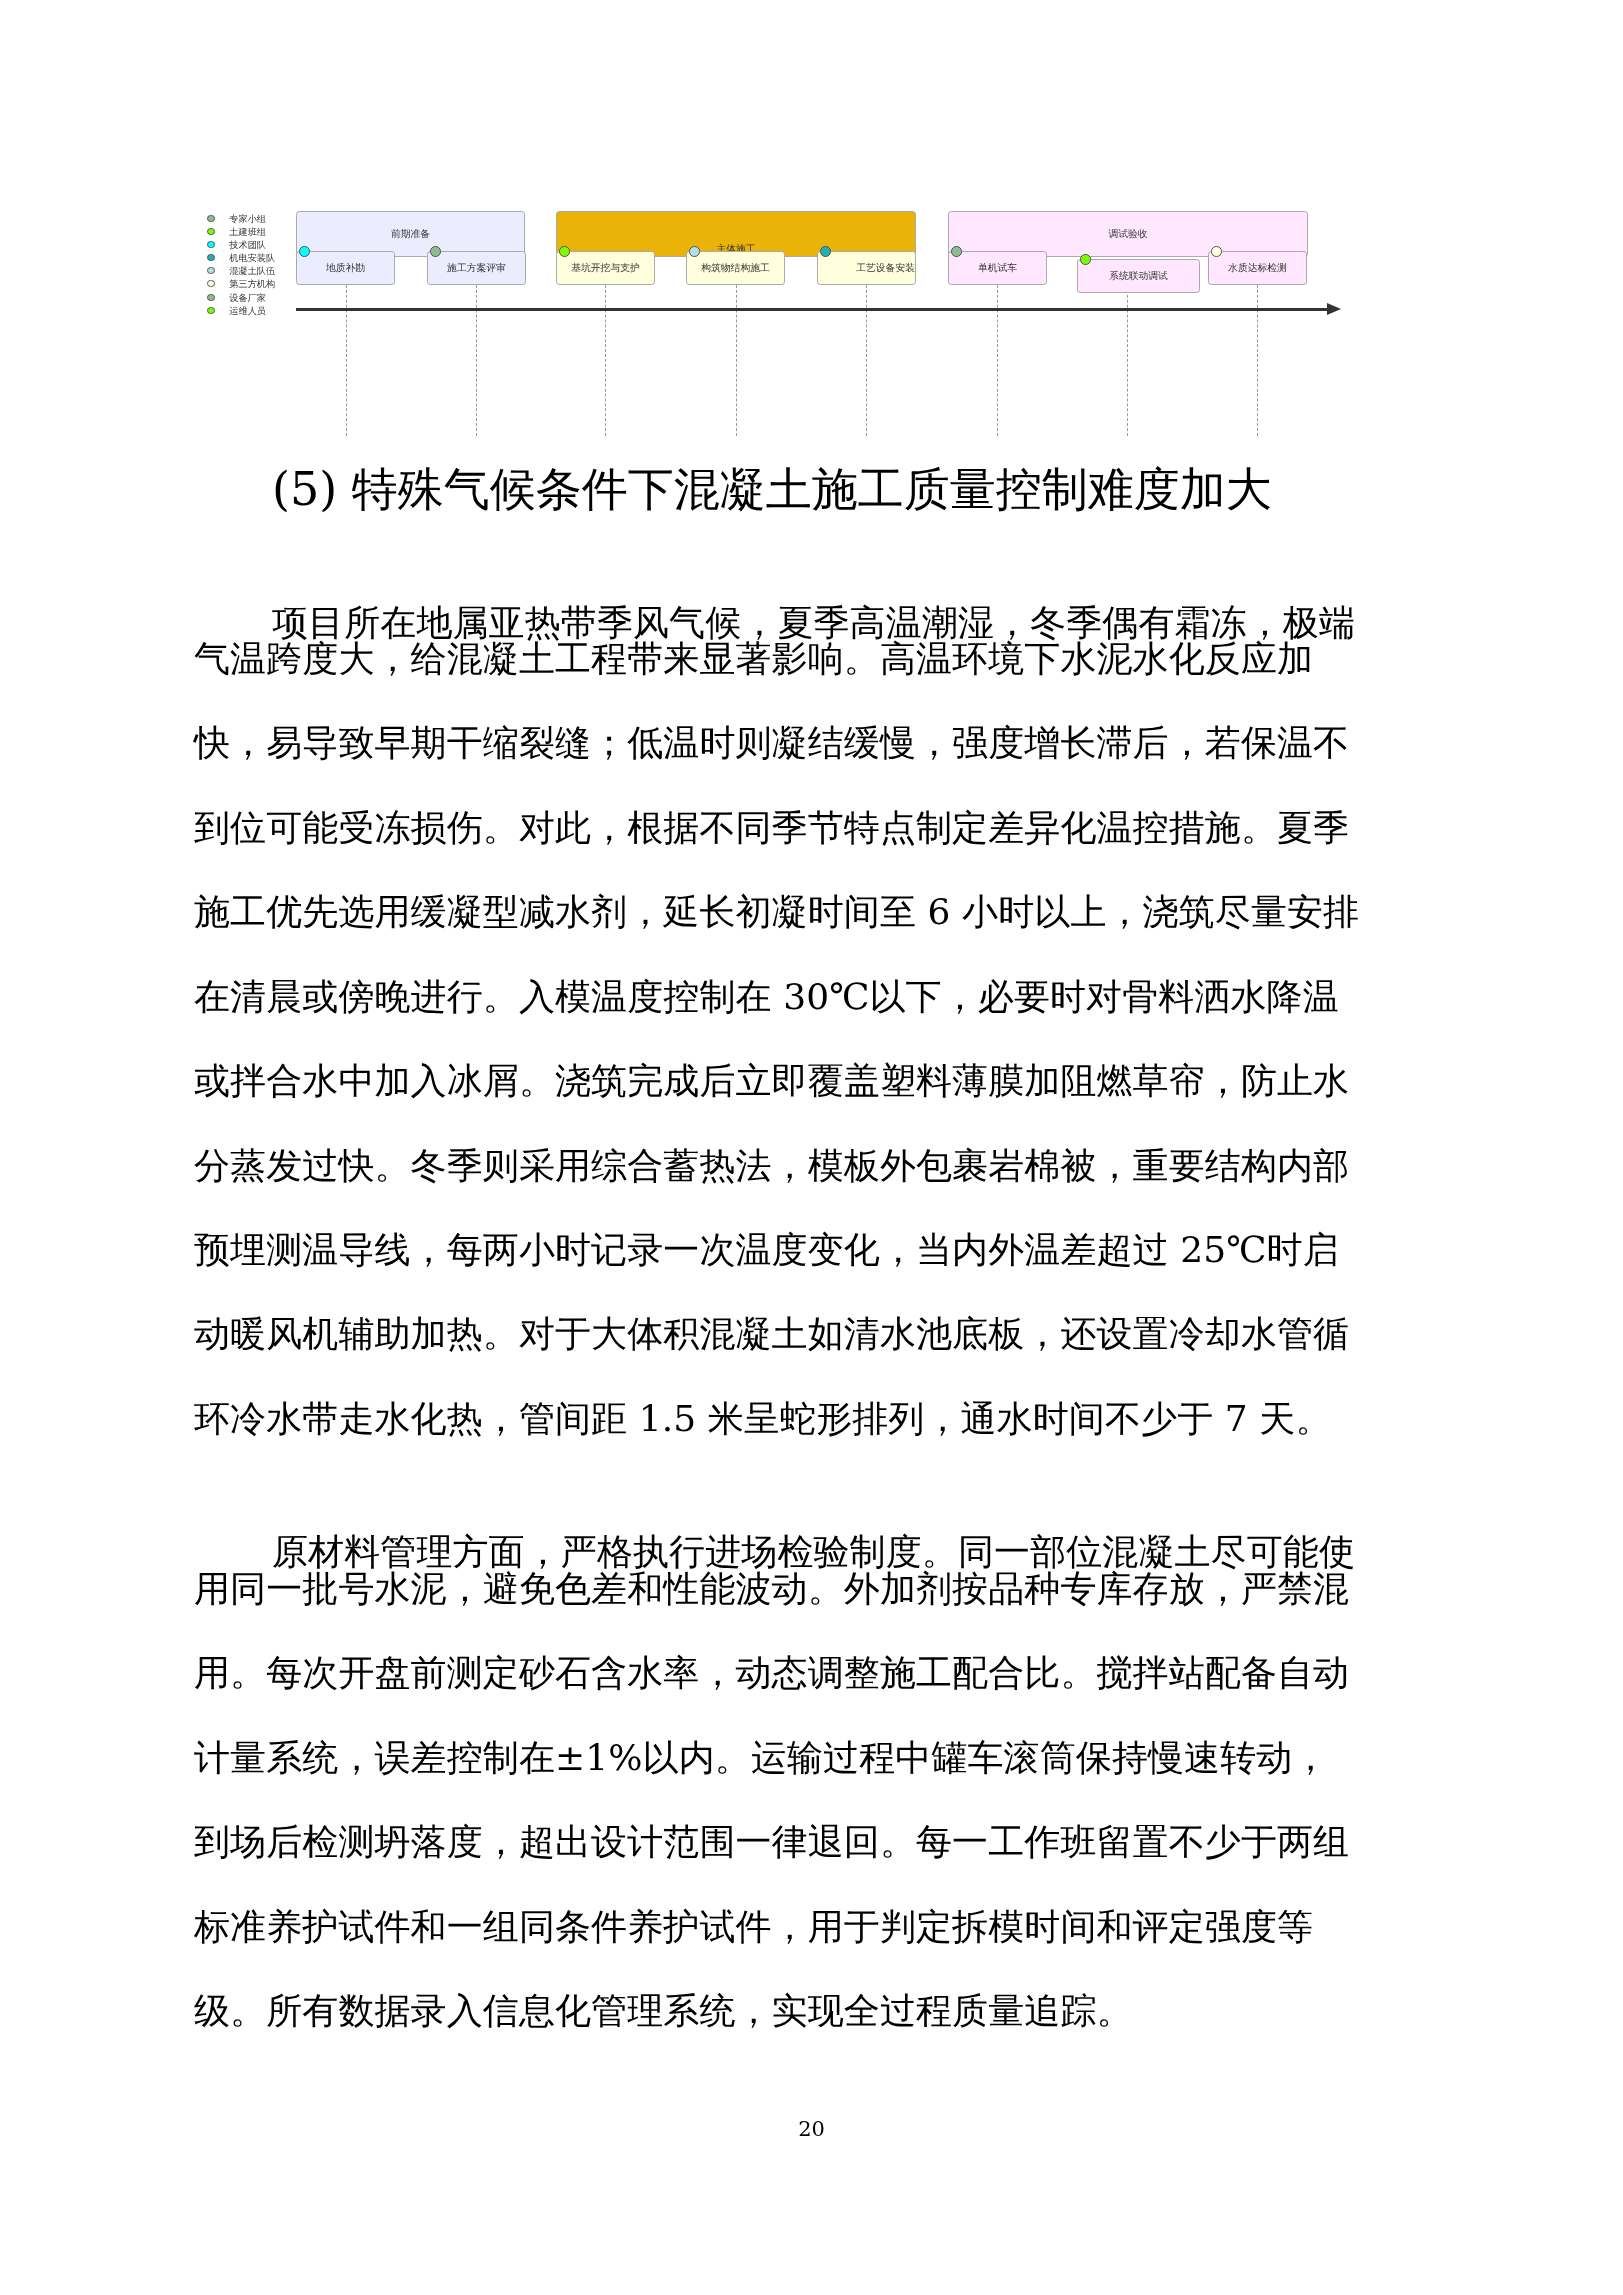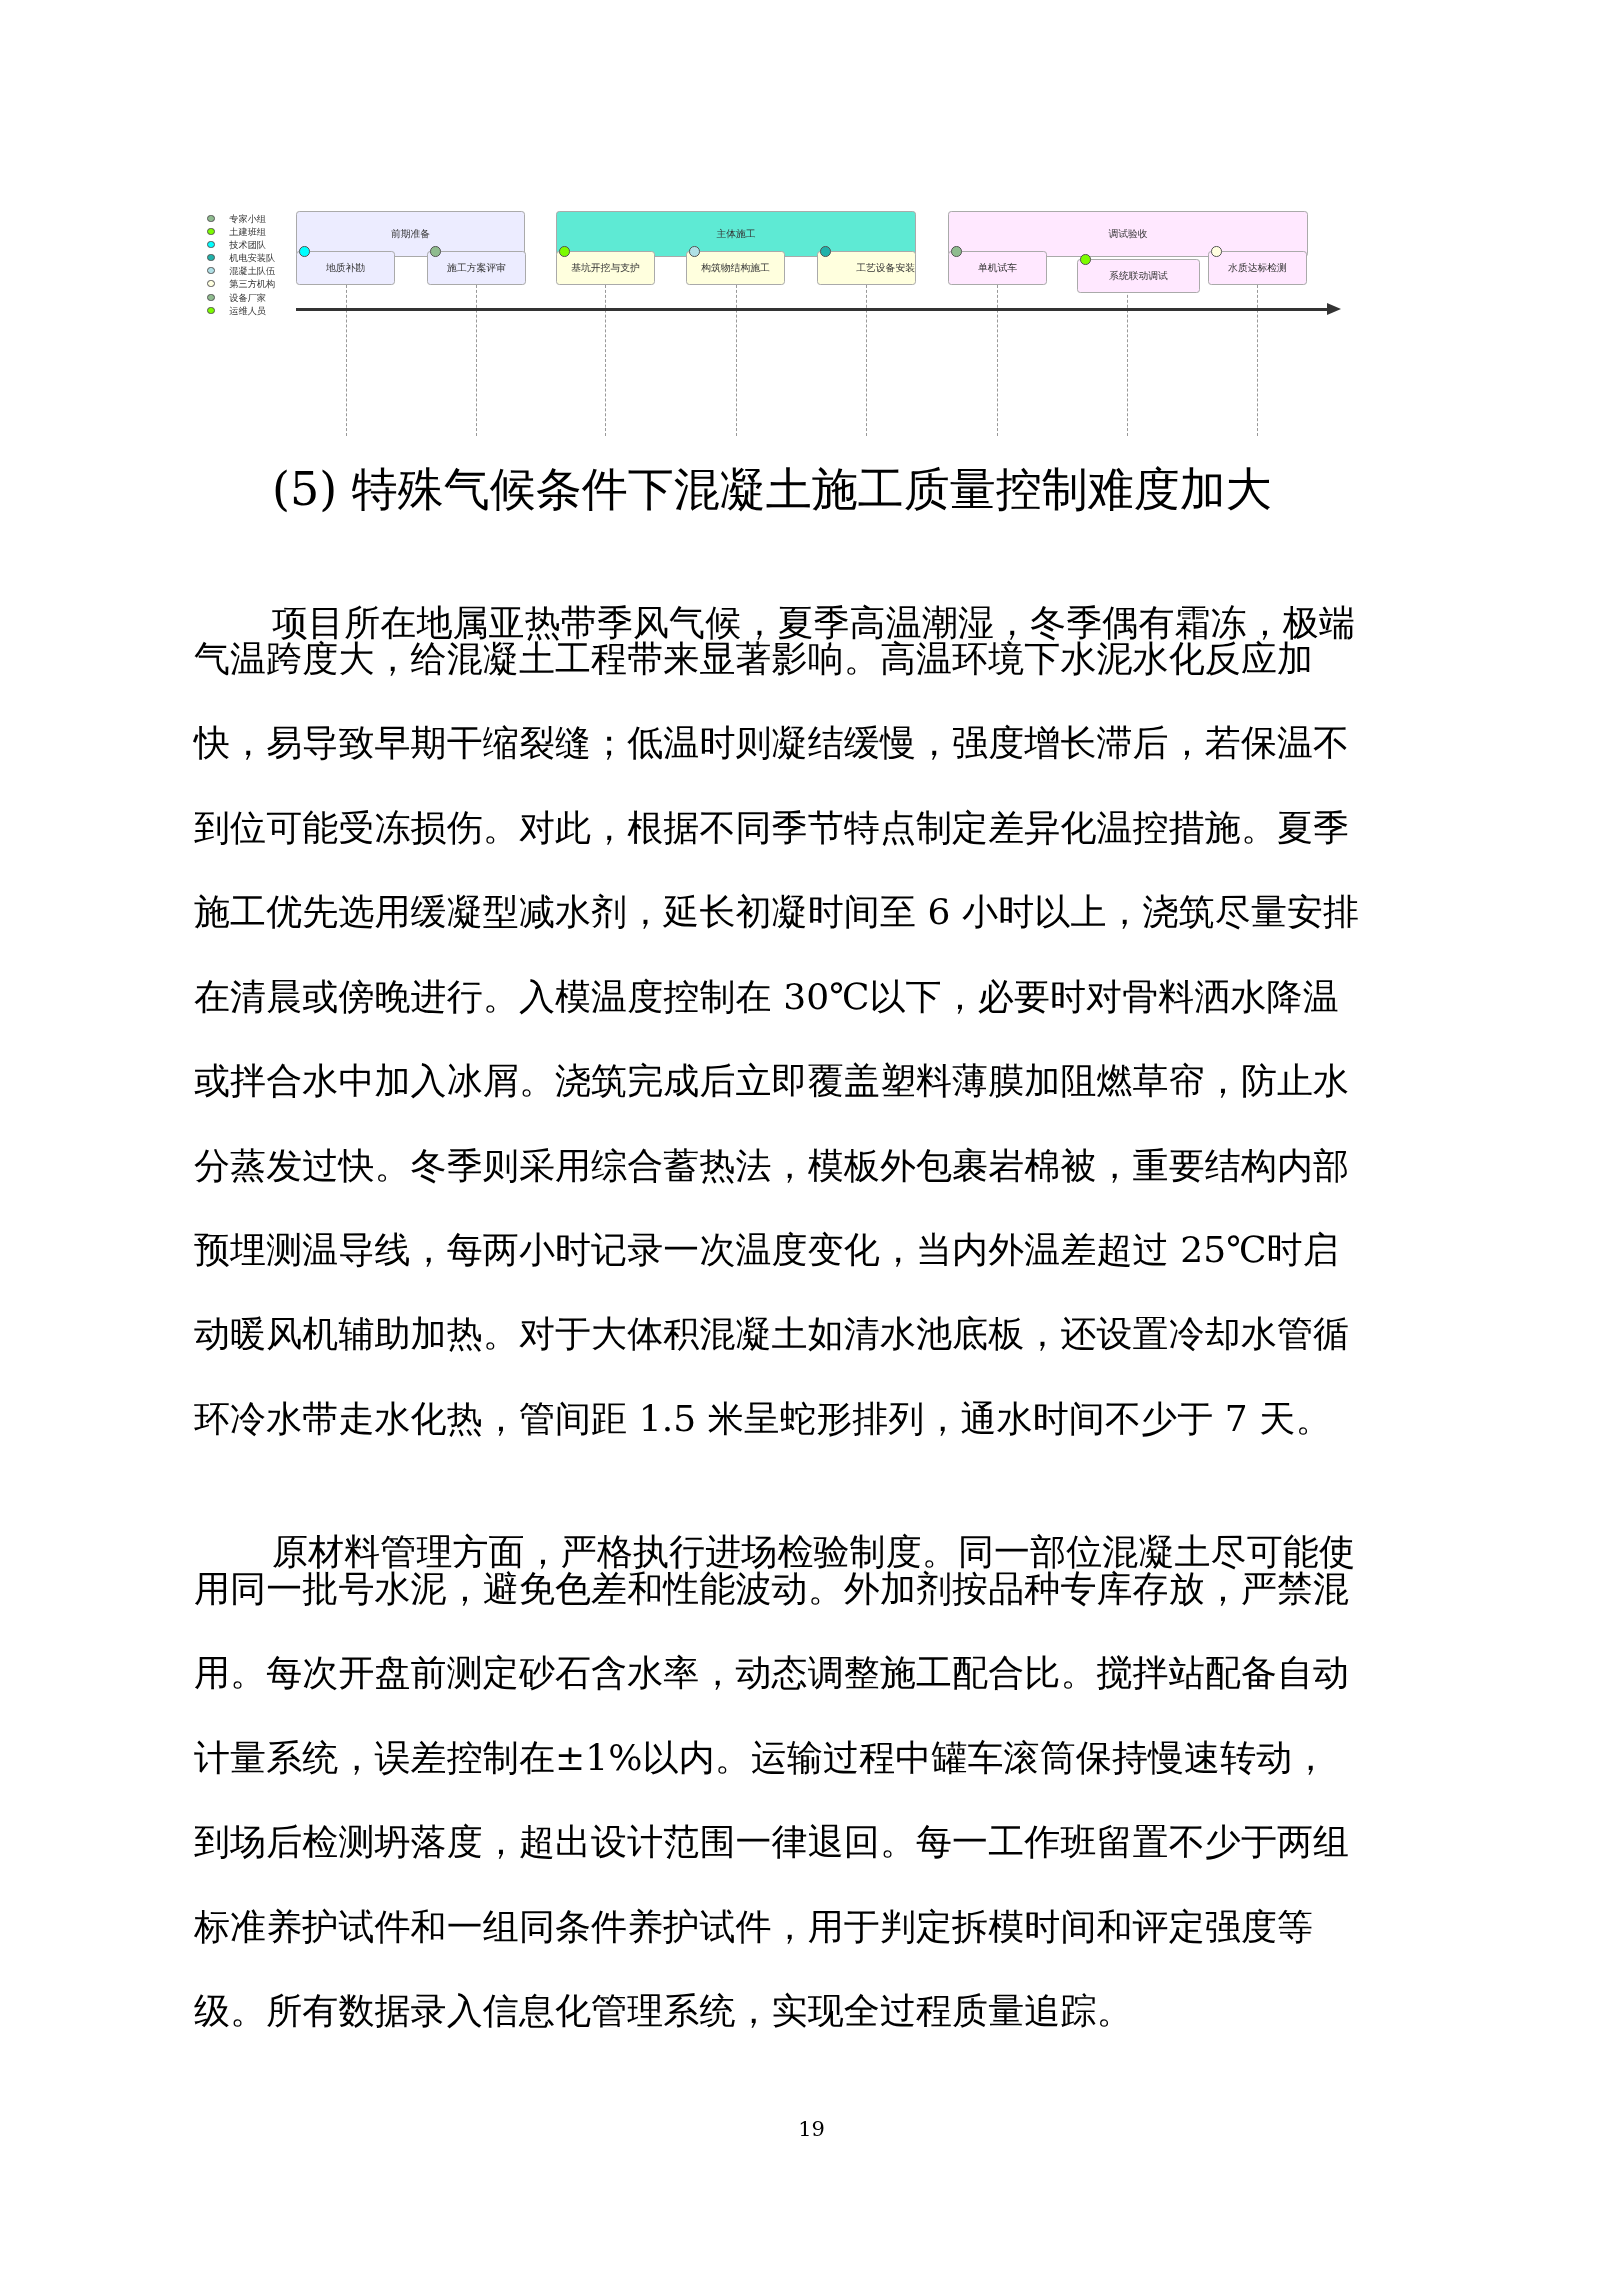--- a/index.html
+++ b/index.html
@@ -83,21 +83,21 @@
   </div>
   <div class="task" style="left: 296px; width: 99px; background: rgb(236, 236, 255); align-items: center;">
     <span class="task-marker" style="background: rgb(0, 255, 255);"></span>
     <span>地质补勘</span>
   </div>
   <div class="task" style="left: 427px; width: 99px; background: rgb(236, 236, 255);">
     <span class="task-marker" style="background: rgb(143, 188, 143);"></span>
     <span>施工方案评审</span>
   </div>
 
-  <div class="phase" style="left: 556px; width: 360px; background: #5eead4;">
+  <div class="phase" style="left: 556px; width: 360px; background: #eab308; align-items: flex-end;">
     <span>主体施工</span>
   </div>
   <div class="task" style="left: 556px; width: 99px; background: rgb(255, 255, 222);">
     <span class="task-marker" style="background: rgb(124, 252, 0);"></span>
     <span>基坑开挖与支护</span>
   </div>
   <div class="task" style="left: 686px; width: 99px; background: rgb(255, 255, 222);">
     <span class="task-marker" style="background: rgb(176, 224, 230);"></span>
     <span>构筑物结构施工</span>
   </div>
@@ -142,14 +142,14 @@
 <div>
   <div class="line indent" style="top:1481px">原材料管理方面，严格执行进场检验制度。同一部位混凝土尽可能使</div>
   <div class="line" style="top:1566px">用同一批号水泥，避免色差和性能波动。外加剂按品种专库存放，严禁混</div>
   <div class="line" style="top:1650px">用。每次开盘前测定砂石含水率，动态调整施工配合比。搅拌站配备自动</div>
   <div class="line" style="top:1735px">计量系统，误差控制在±1%以内。运输过程中罐车滚筒保持慢速转动，</div>
   <div class="line" style="top:1819px">到场后检测坍落度，超出设计范围一律退回。每一工作班留置不少于两组</div>
   <div class="line" style="top:1904px">标准养护试件和一组同条件养护试件，用于判定拆模时间和评定强度等</div>
   <div class="line" style="top:1988px">级。所有数据录入信息化管理系统，实现全过程质量追踪。</div>
 </div>
 
-<div class="page-number">19</div>
+<div class="page-number">20</div>
 
 
 </body></html>

